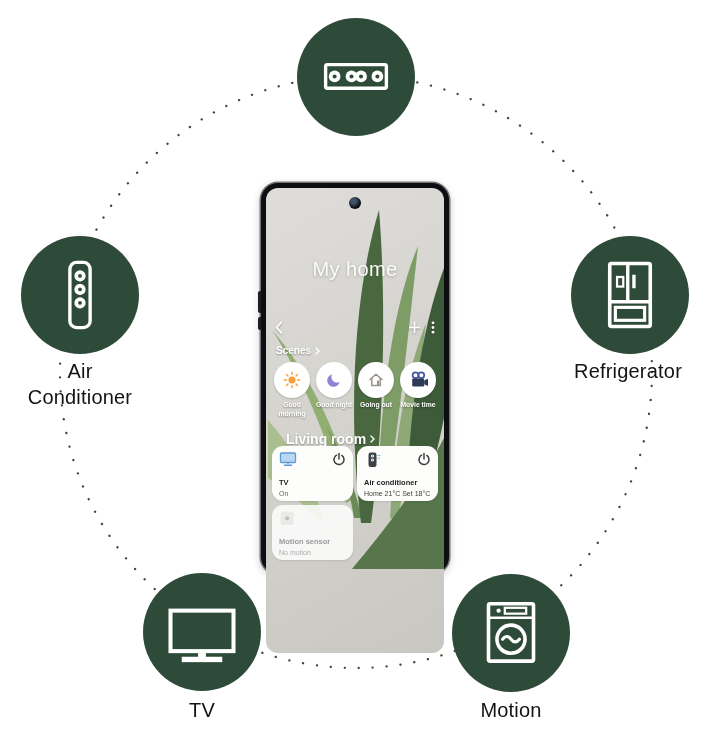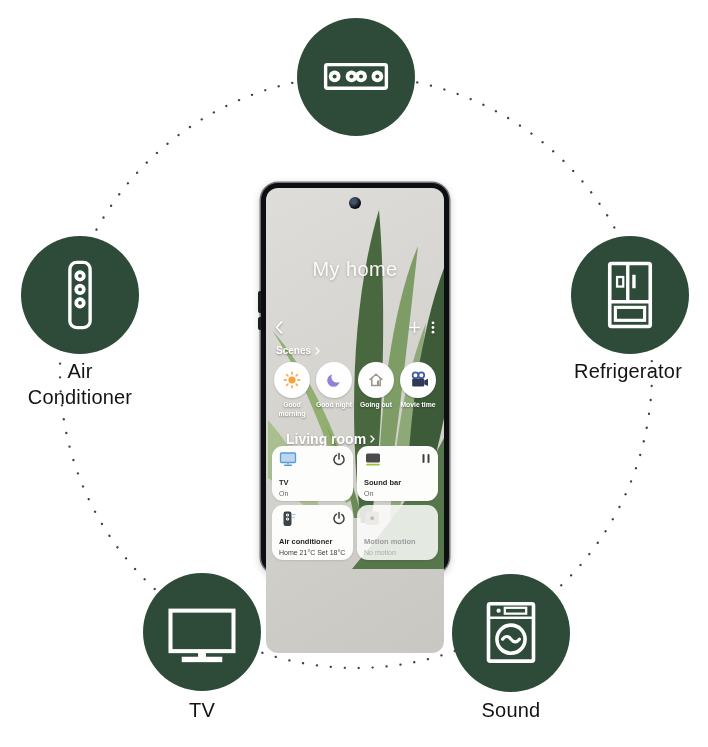--- a/index.html
+++ b/index.html
@@ -134,21 +134,21 @@
       <svg width="72" height="72" viewBox="0 0 64 64">
         <rect x="12" y="6" width="40" height="51" rx="1.5" fill="none" stroke="#fff" stroke-width="3.2"></rect>
         <line x1="12" y1="18.5" x2="52" y2="18.5" stroke="#fff" stroke-width="2.2"></line>
         <circle cx="21" cy="12.2" r="1.9" fill="#fff"></circle>
         <rect x="26.5" y="9.6" width="19" height="5.2" fill="none" stroke="#fff" stroke-width="2"></rect>
         <circle cx="32" cy="37.5" r="12.5" fill="none" stroke="#fff" stroke-width="3.2"></circle>
         <path d="M24.5 37.5 q3.7 -4.8 7.5 0 q3.8 4.8 7.5 0" fill="none" stroke="#fff" stroke-width="2.8" stroke-linecap="round"></path>
       </svg>
     </div>
   </div>
-  <div class="device-label" style="left:411px; top:697px; width:200px;">Sound</div>
+  <div class="device-label" style="left:411px; top:697px; width:200px;">Motion</div>
 
   <div class="phone">
     <div class="side-btn vol"></div>
     <div class="side-btn pwr"></div>
 
     <div class="screen">
 
       <svg class="wallpaper" width="178" height="381" viewBox="0 0 178 381">
         <path d="M112 300 C115 205 128 115 152 58 C142 150 132 240 122 305 Z" fill="#7d9c66"></path>
         <path d="M124 330 C128 260 138 190 160 135 C150 215 140 285 132 332 Z" fill="#8fa877"></path>
@@ -265,36 +265,20 @@
           <button class="card-control">
             <svg width="14" height="14" viewBox="0 0 14 14">
               <circle cx="7" cy="7.6" r="5" fill="none" stroke="#3f3f3f" stroke-width="1.5" stroke-dasharray="25.4 6" transform="rotate(-56 7 7.6)" stroke-linecap="round"></circle>
               <line x1="7" y1="1.4" x2="7" y2="7" stroke="#3f3f3f" stroke-width="1.5" stroke-linecap="round"></line>
             </svg>
           </button>
           <span class="card-name">TV</span>
           <span class="card-status">On</span>
         </div>
 
-        <div class="card">
-          <span>
-            <svg width="18" height="15" viewBox="0 0 18 15">
-              <rect x="2" y="1.5" width="14" height="9" rx="1.5" fill="#4b4b4b"></rect>
-              <line x1="3" y1="12.6" x2="15" y2="12.6" stroke="#9ec43b" stroke-width="1.7" stroke-linecap="round"></line>
-            </svg>
-          </span>
-          <button class="card-control">
-            <svg width="10" height="11" viewBox="0 0 10 11">
-              <rect x="1.5" y="1" width="2" height="9" rx="1" fill="#3f3f3f"></rect>
-              <rect x="6.5" y="1" width="2" height="9" rx="1" fill="#3f3f3f"></rect>
-            </svg>
-          </button>
-          <span class="card-name">Sound bar</span>
-          <span class="card-status">On</span>
-        </div>
 
         <div class="card ac">
           <span>
             <svg width="18" height="16" viewBox="0 0 18 16">
               <rect x="4.5" y="0.5" width="8" height="14.5" rx="2.2" fill="#3d4247"></rect>
               <circle cx="8.5" cy="4" r="1.6" fill="#fff"></circle>
                 <circle cx="8.5" cy="4" r="0.6" fill="#3d4247"></circle>
               <circle cx="8.5" cy="8" r="1.6" fill="#fff"></circle>
                 <circle cx="8.5" cy="8" r="0.6" fill="#3d4247"></circle>
               <line x1="13.8" y1="3.5" x2="16" y2="3.5" stroke="#7ec3e8" stroke-width="1.1" stroke-linecap="round"></line>
@@ -311,21 +295,21 @@
           <span class="card-status">Home 21°C  Set 18°C</span>
         </div>
 
         <div class="card dim">
           <span>
             <svg width="16" height="15" viewBox="0 0 16 15">
               <rect x="1.5" y="0.5" width="13.5" height="13.5" rx="3.2" fill="#eceae7"></rect>
               <circle cx="8.2" cy="7.2" r="2" fill="#c2bfba"></circle>
             </svg>
           </span>
-          <span class="card-name">Motion motion</span>
+          <span class="card-name">Motion sensor</span>
           <span class="card-status">No motion</span>
         </div>
 
       </div>
     </div>
   </div>
 
 </div>
 
 </body></html>

